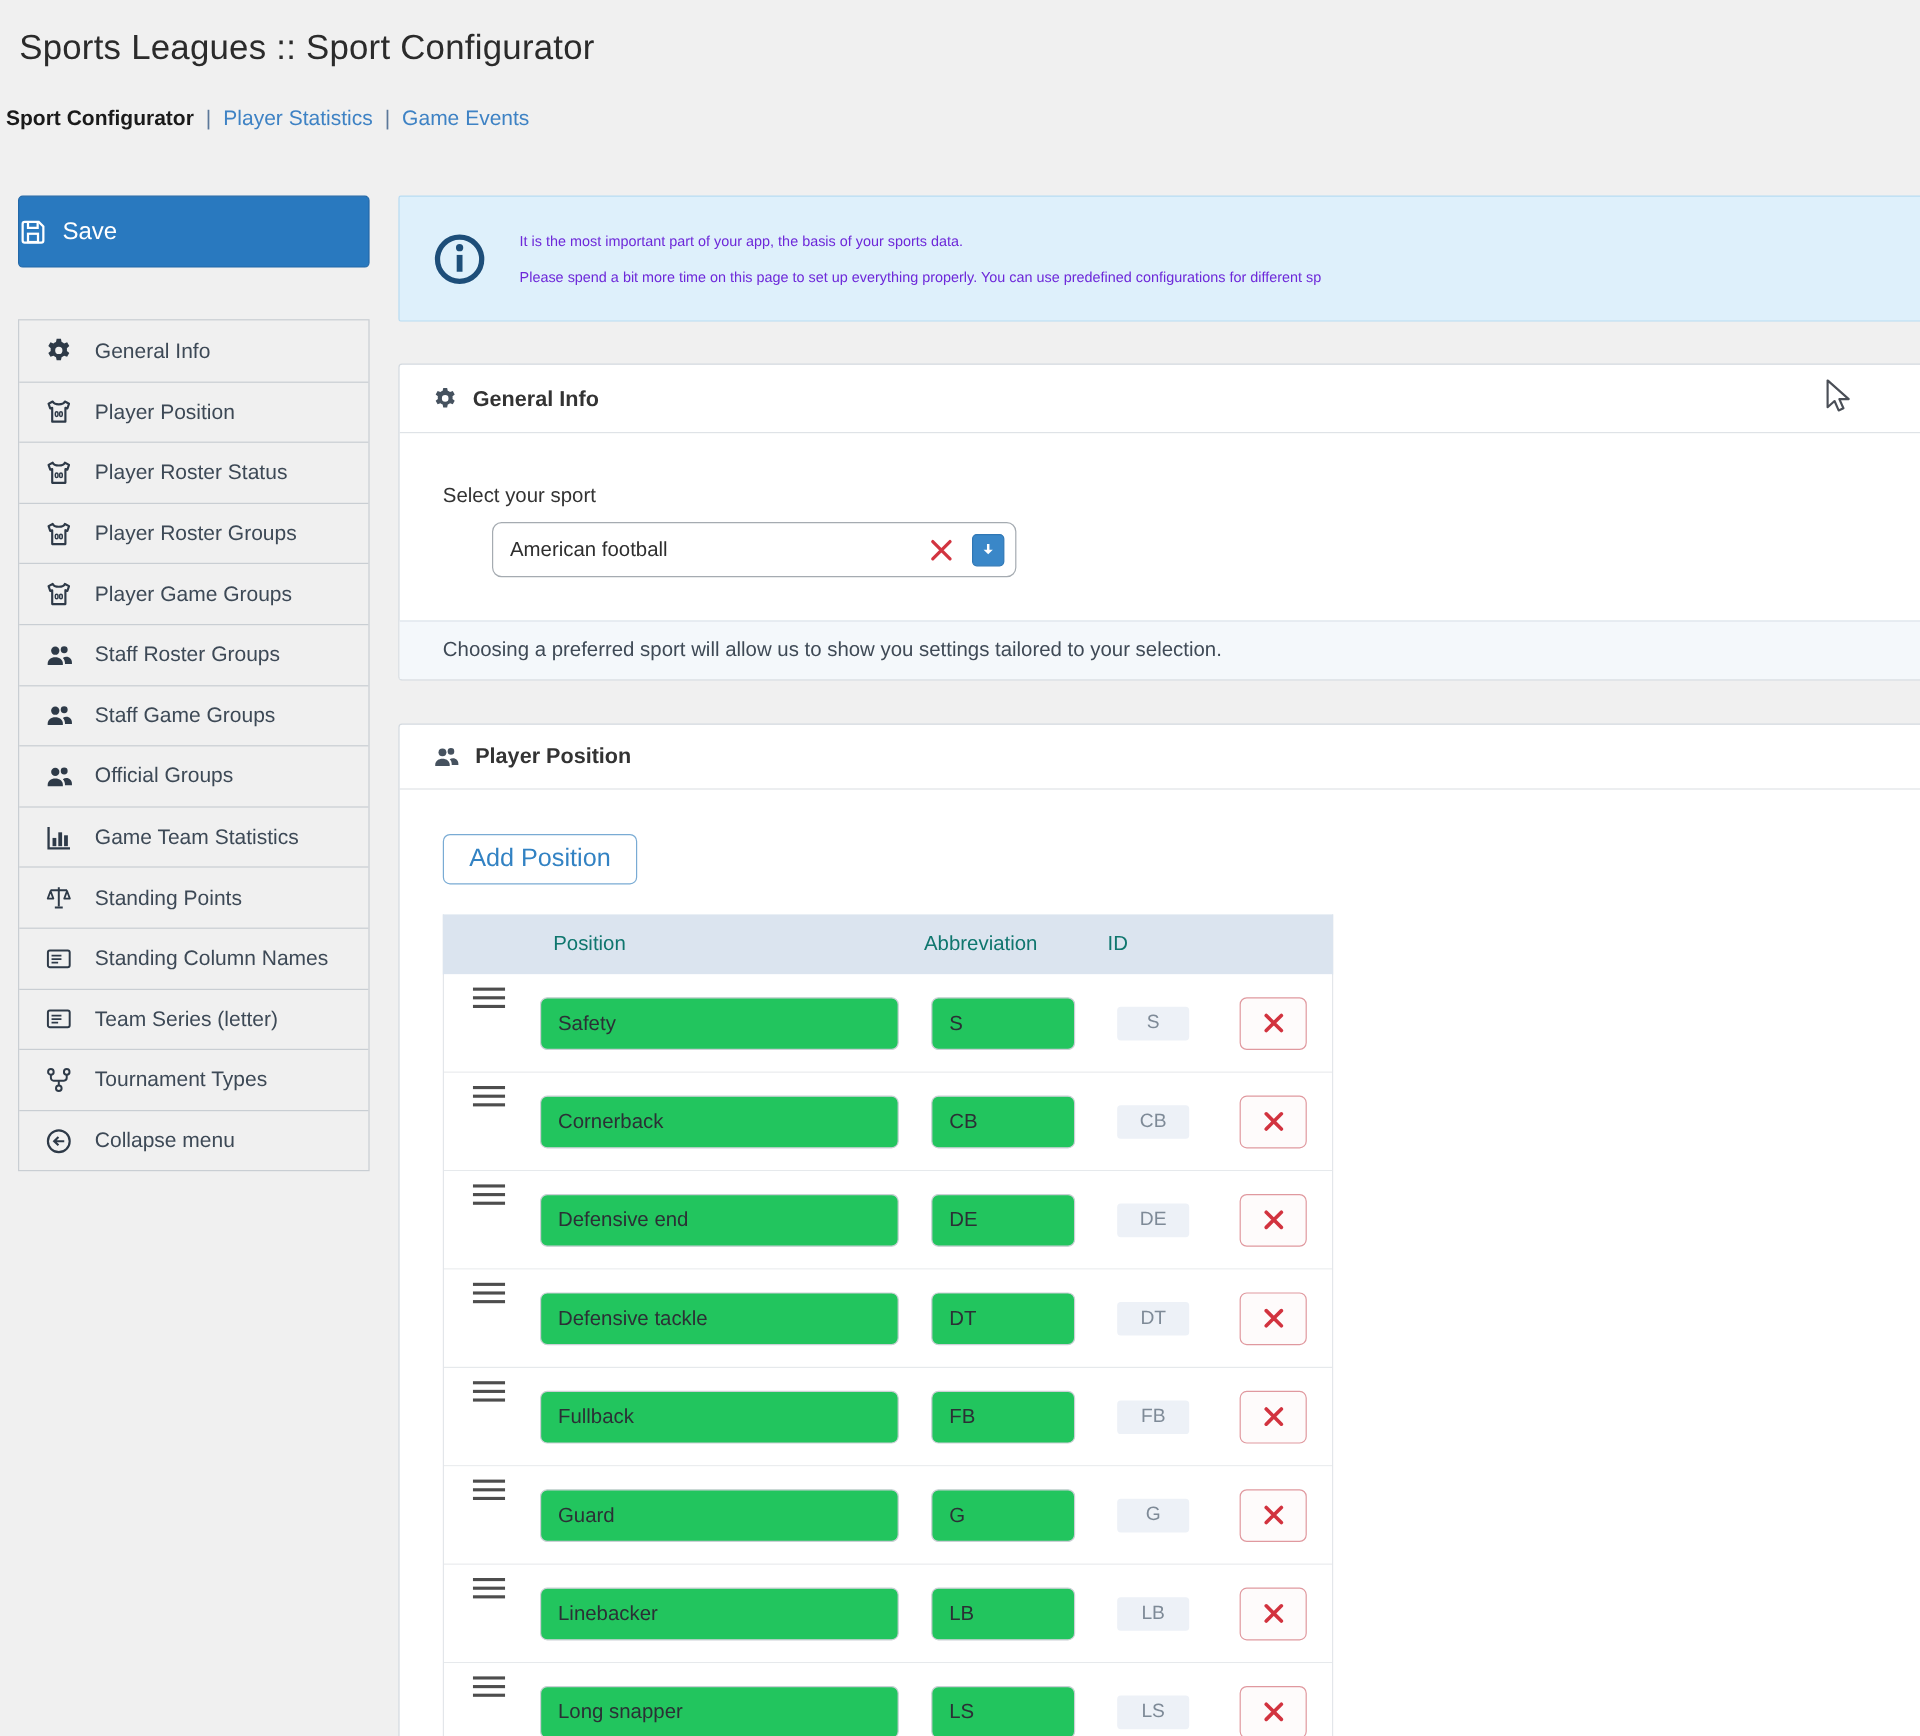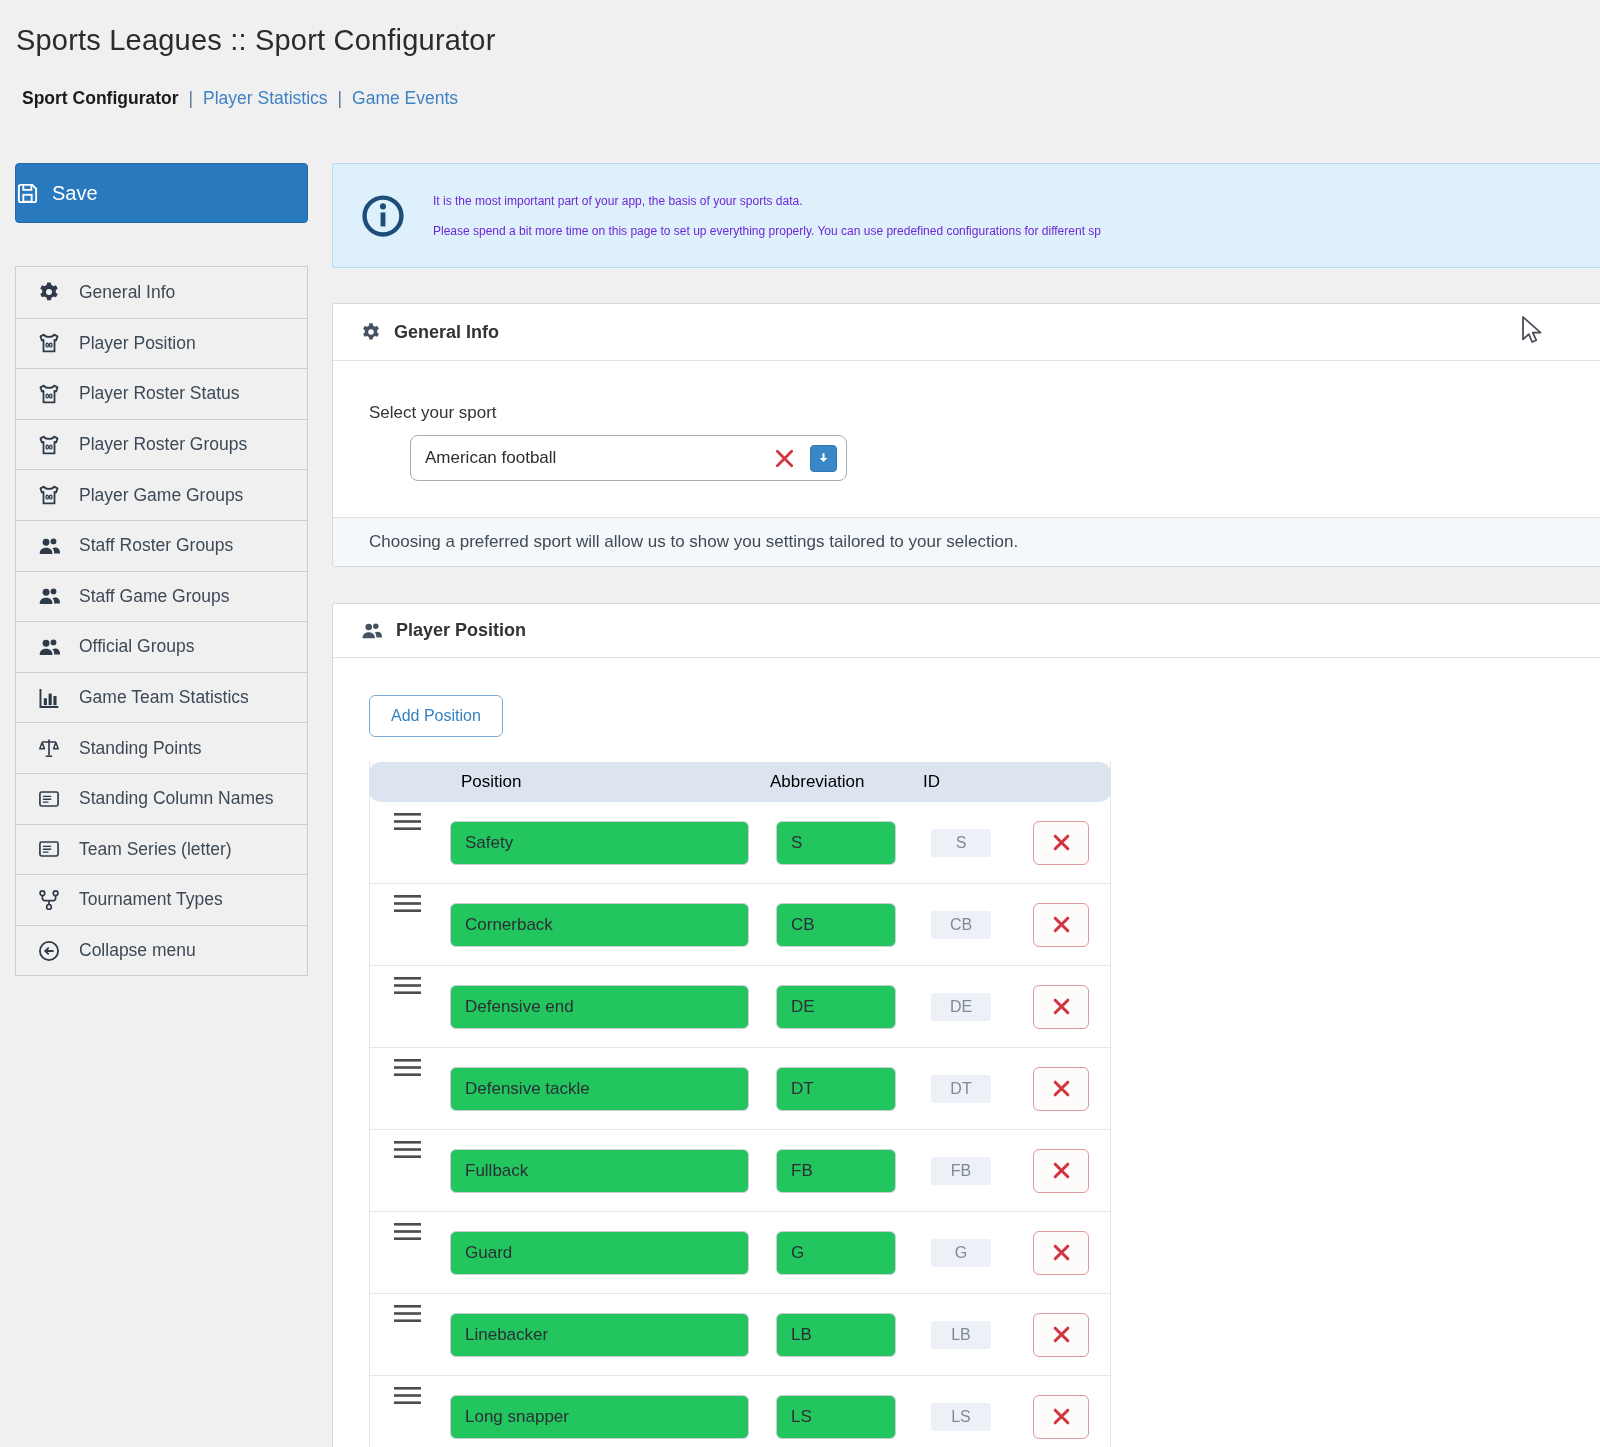--- a/index.html
+++ b/index.html
@@ -11,21 +11,21 @@
     position:relative;
   }
   svg { display:block; }
 
   
   .page-title {
     position:absolute; left:16px; top:24px;
     font-size:29px; font-weight:400; color:#2b2b2b; letter-spacing:0.2px;
   }
   .top-nav {
-    position:absolute; left:22px; top:88px;
+    position:absolute; left:5px; top:88px;
     font-size:17.5px; display:flex; align-items:center; gap:10px;
   }
   .top-nav .nav-current { font-weight:700; color:#1a1a1a; }
   .top-nav .nav-link { color:#3e82c4; cursor:pointer; }
   .top-nav .nav-sep { color:#5c789a; }
 
   
   .sidebar { position:absolute; left:15px; top:163px; width:293px; }
   .save-btn {
     width:293px; height:60px; background:#2979bf; border:1px solid #2368a8;
@@ -75,27 +75,27 @@
     height:49px; background:#f4f8fb; border-top:1px solid #dde3e9;
     display:flex; align-items:center; padding-left:36px;
     font-size:17px; color:#3f4a56;
   }
 
   
   .pp-header { height:54px; }
   .pp-body { padding:37px 36px 60px 36px; }
   .add-btn {
     height:42px; padding:0 21px; background:#fff; border:1px solid #79abd4; border-radius:6px;
-    color:#3282c3; font-size:16px; cursor:pointer; font-family:inherit; margin-bottom:25px;
+    color:#3282c3; font-size:21px; cursor:pointer; font-family:inherit; margin-bottom:25px;
   }
   .pos-table { width:742px; border:1px solid #e3e6ea; border-top:none; }
   .t-head {
     display:grid; grid-template-columns:74px 312px 160px 90px 106px;
-    background:#dbe4ef; height:40px; align-items:center;
-    font-size:17px; color:#000000; margin:0 -1px;border-radius:12px; 
+    background:#dbe4ef; height:50px; align-items:center;
+    font-size:17px; color:#0f766e; margin:0 -1px; 
   }
   .t-head .th-pos { padding-left:18px; }
   .t-head .th-abbr { padding-left:15px; }
   .t-head .th-id { padding-left:8px; }
   .t-row {
     display:grid; grid-template-columns:74px 312px 160px 90px 106px;
     height:82px; align-items:center; background:#fff; border-bottom:1px solid #e6e9ec;
   }
   .drag-handle { justify-self:center; align-self:start; margin-top:10px; cursor:grab; }
   .cell-input {

